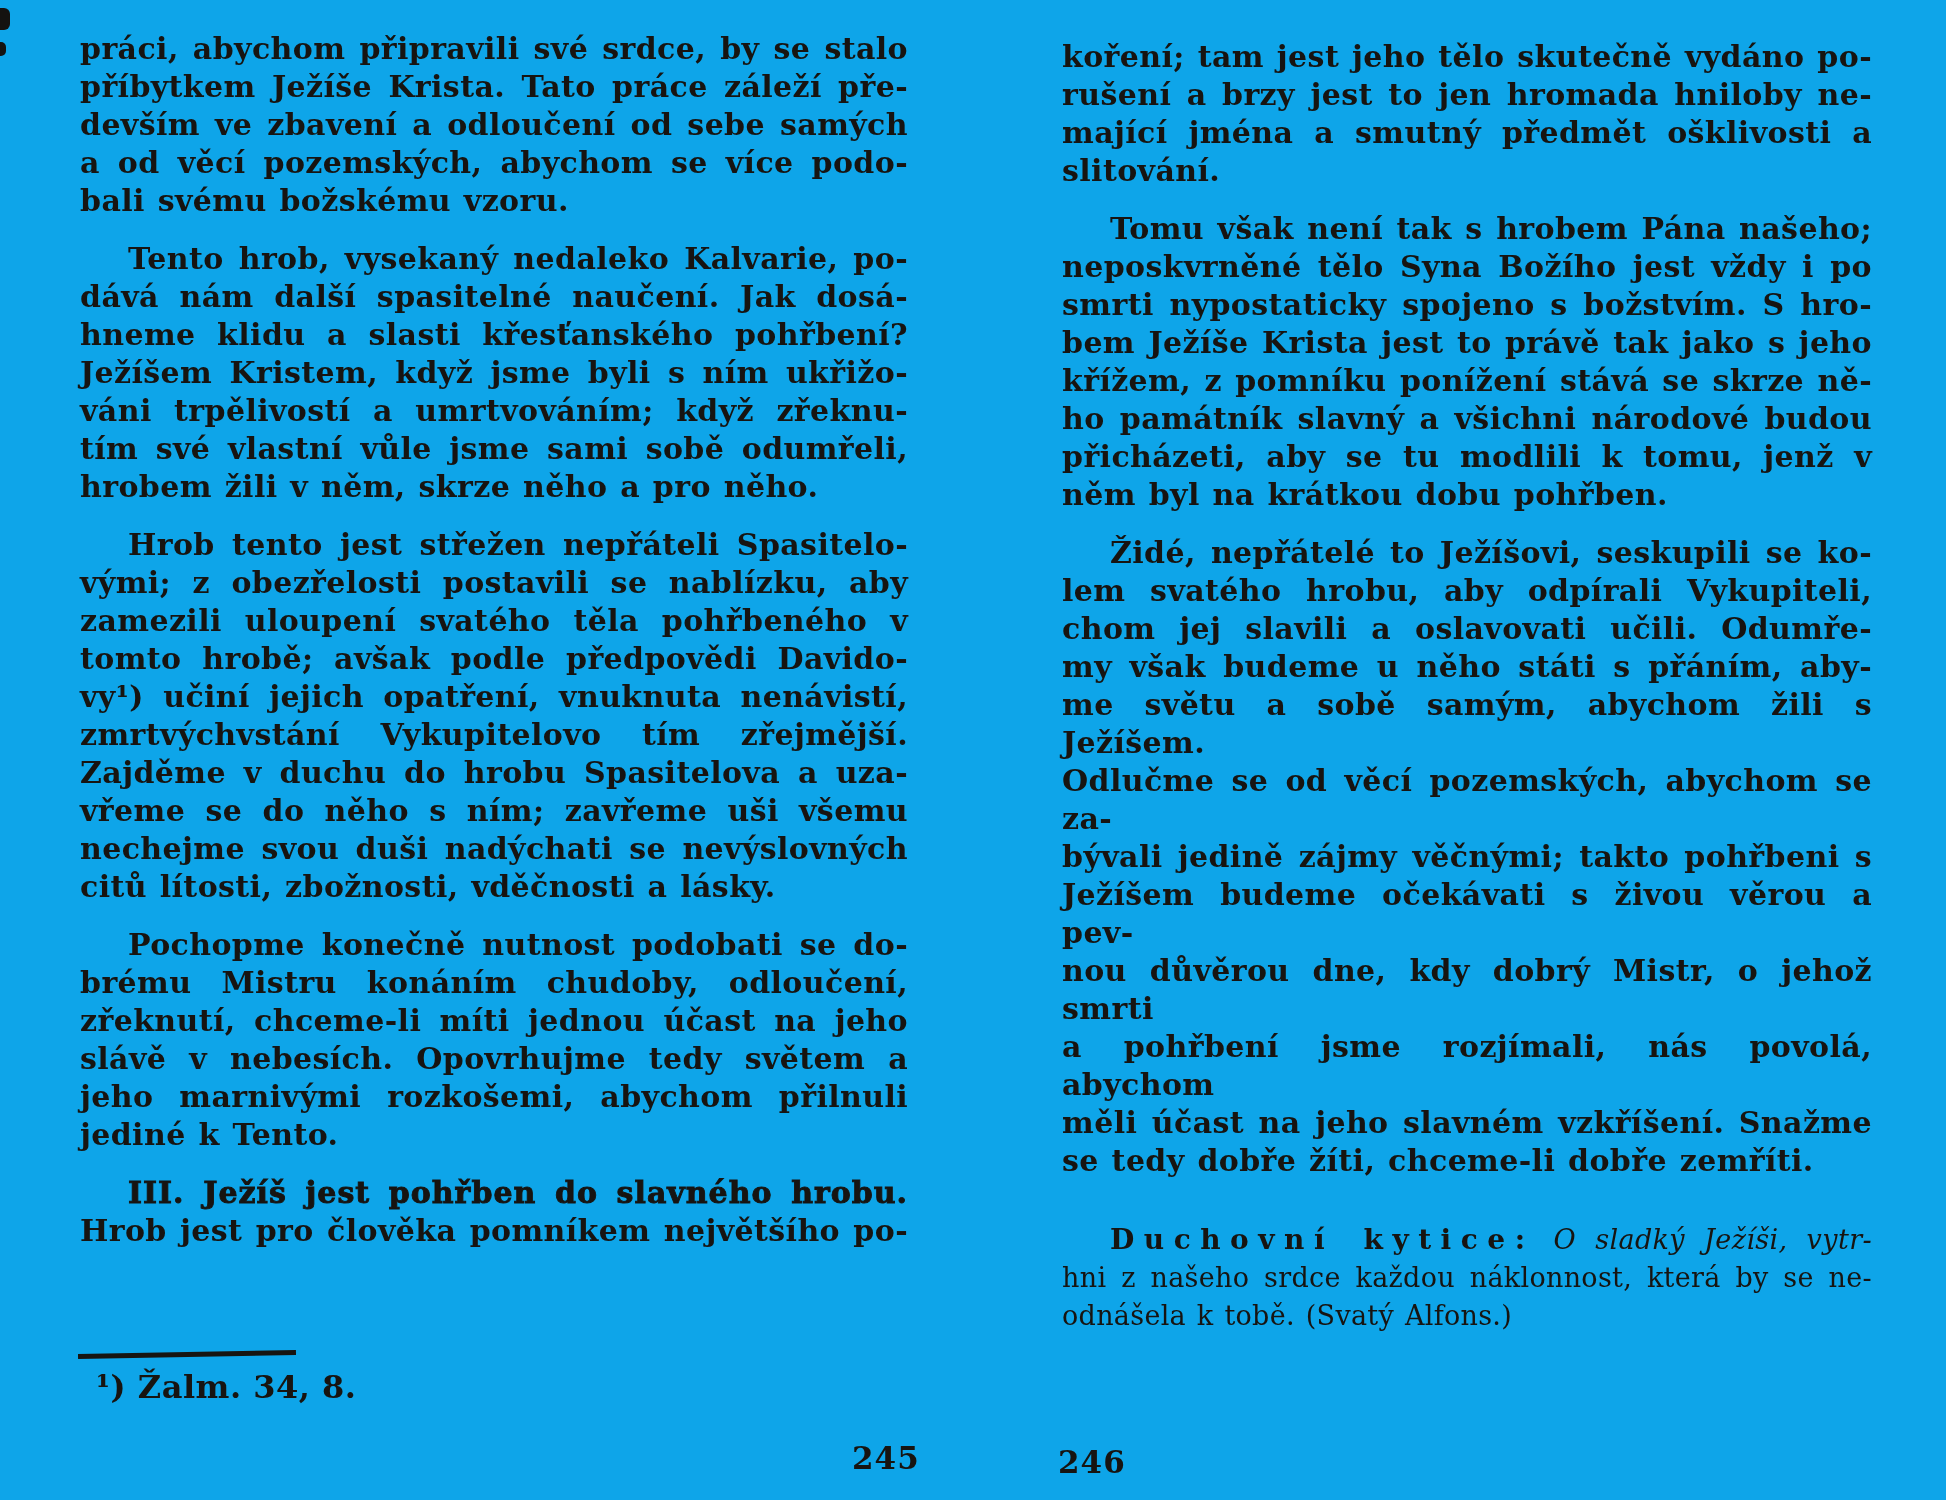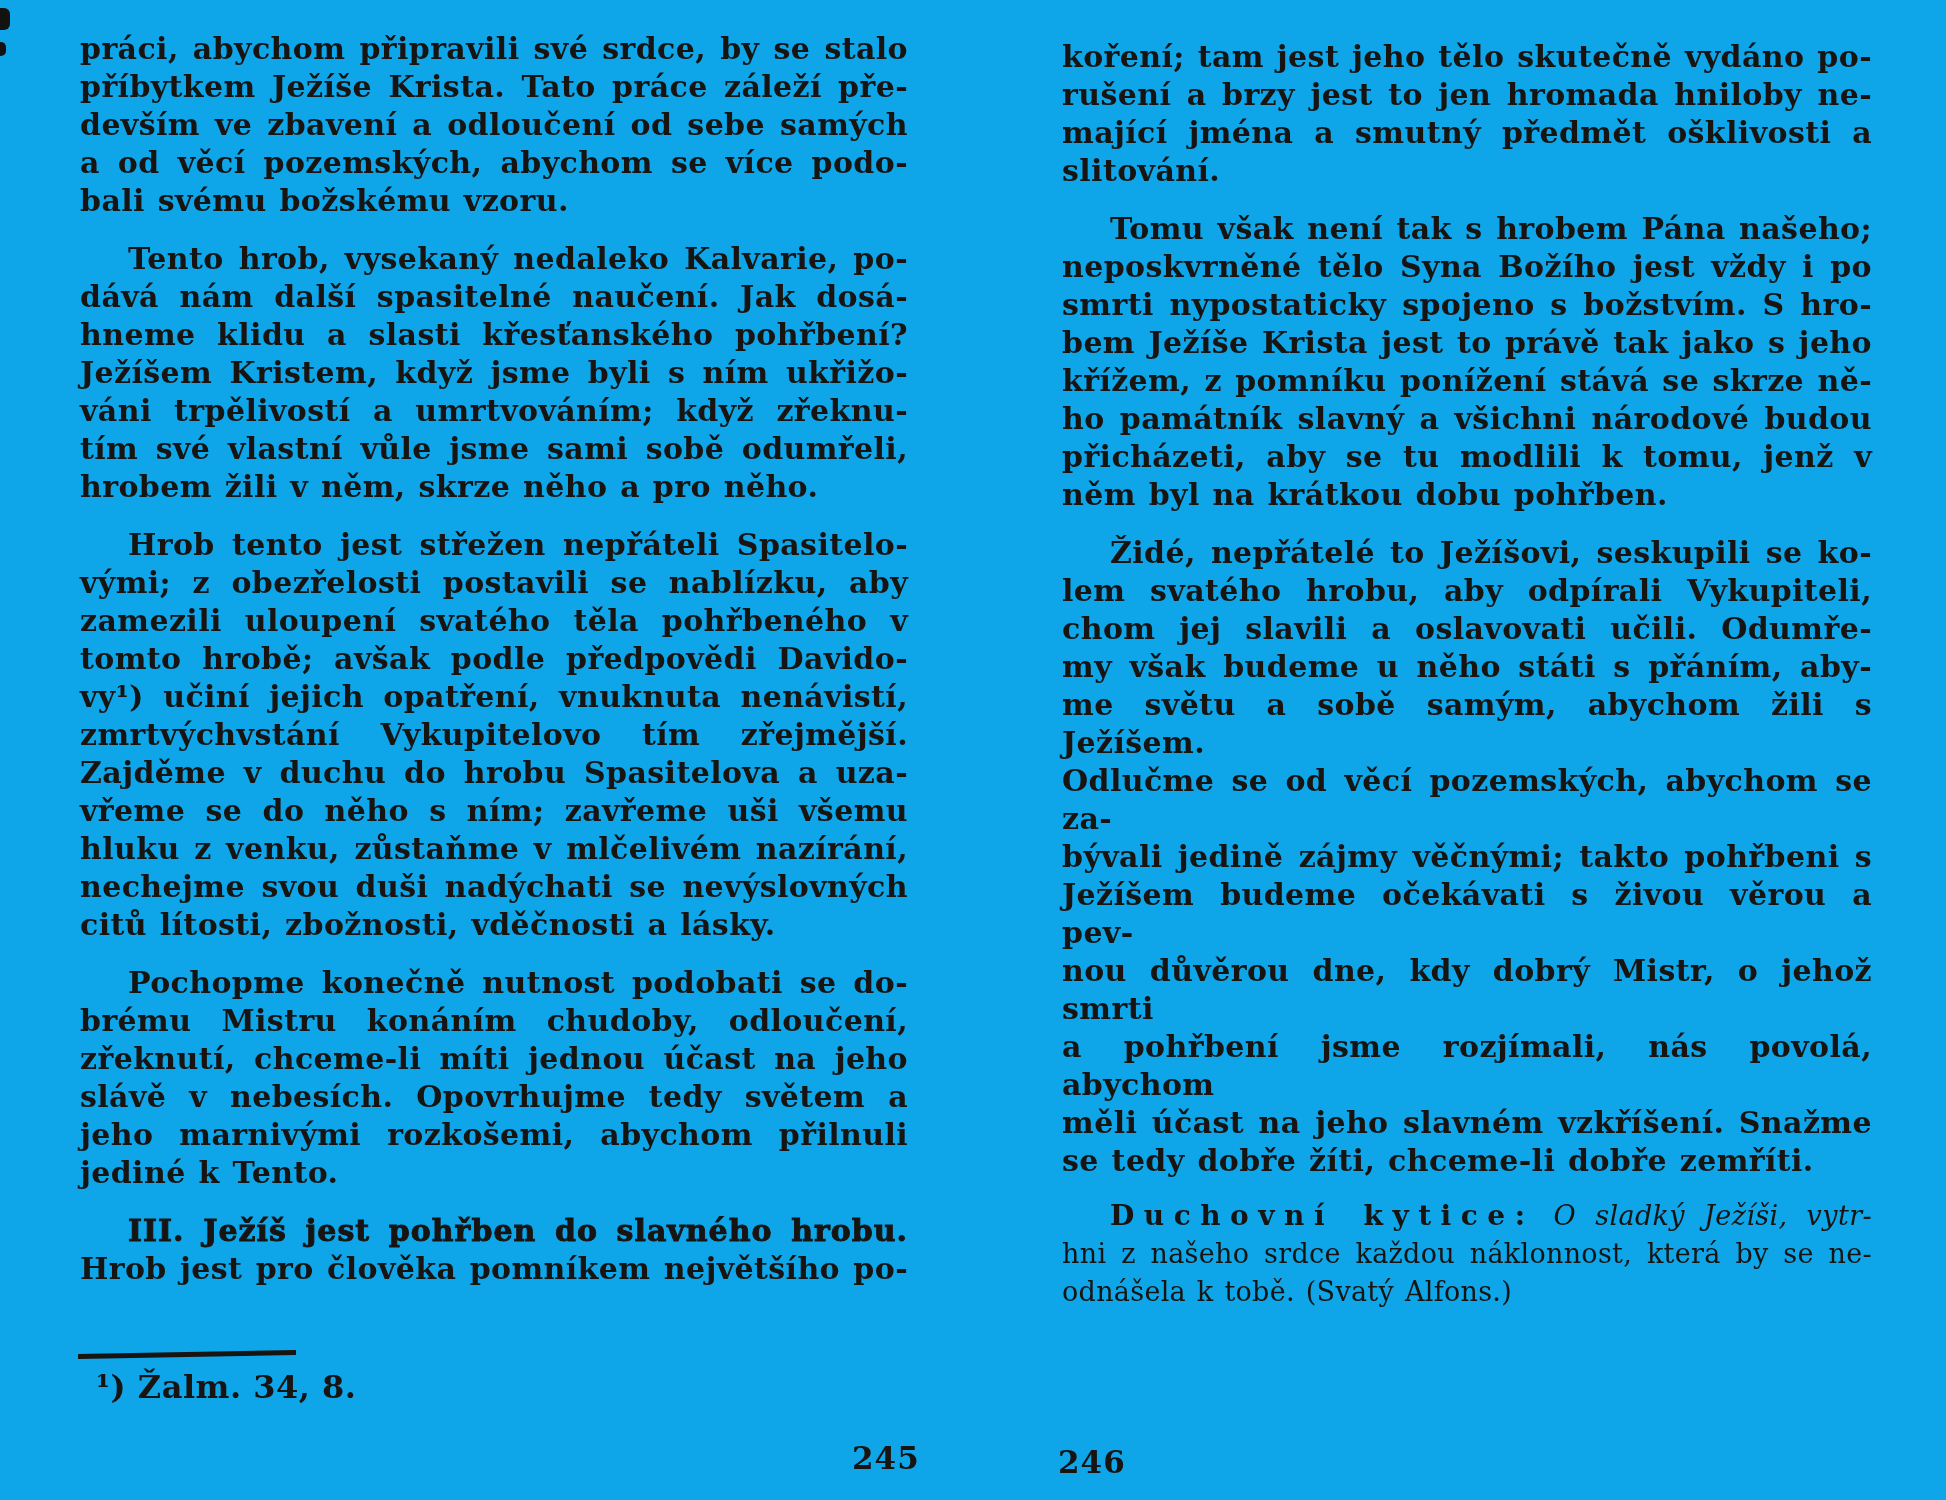--- a/index.html
+++ b/index.html
@@ -11,21 +11,21 @@
     font-family: "DejaVu Serif", "Liberation Serif", serif;
     color: #171411;
     overflow: hidden;
   }
   .column { position: absolute; }
   .col-left  { left: 80px;  top: 30px; width: 828px; }
   .col-right { left: 1062px; top: 38px; width: 810px; }
 
   .para { margin: 0; }
   .para + .para { margin-top: 20px; }
-  .para.quote-para { margin-top: 16px; }
+  .para.quote-para { margin-top: 40px; }
 
   .line {
     font-size: 30px;
     line-height: 38px;
     font-weight: 700;
     letter-spacing: 0.4px;
     text-align: justify;
     text-align-last: justify;
     word-spacing: 2px;
   }
@@ -108,21 +108,20 @@
       </div>
       <div class="para">
         <div class="line indent">Hrob tento jest střežen nepřáteli Spasitelo-</div>
         <div class="line">vými; z obezřelosti postavili se nablízku, aby</div>
         <div class="line">zamezili uloupení svatého těla pohřbeného v</div>
         <div class="line">tomto hrobě; avšak podle předpovědi Davido-</div>
         <div class="line">vy¹) učiní jejich opatření, vnuknuta nenávistí,</div>
         <div class="line">zmrtvýchvstání Vykupitelovo tím zřejmější.</div>
         <div class="line">Zajděme v duchu do hrobu Spasitelova a uza-</div>
         <div class="line">vřeme se do něho s ním; zavřeme uši všemu</div>
-        <div class="line">hluku z venku, zůstaňme v mlčelivém nazírání,</div>
         <div class="line">nechejme svou duši nadýchati se nevýslovných</div>
         <div class="line no-just">citů lítosti, zbožnosti, vděčnosti a lásky.</div>
       </div>
       <div class="para">
         <div class="line indent">Pochopme konečně nutnost podobati se do-</div>
         <div class="line">brému Mistru konáním chudoby, odloučení,</div>
         <div class="line">zřeknutí, chceme-li míti jednou účast na jeho</div>
         <div class="line">slávě v nebesích. Opovrhujme tedy světem a</div>
         <div class="line">jeho marnivými rozkošemi, abychom přilnuli</div>
         <div class="line no-just">jediné k Tento.</div>

